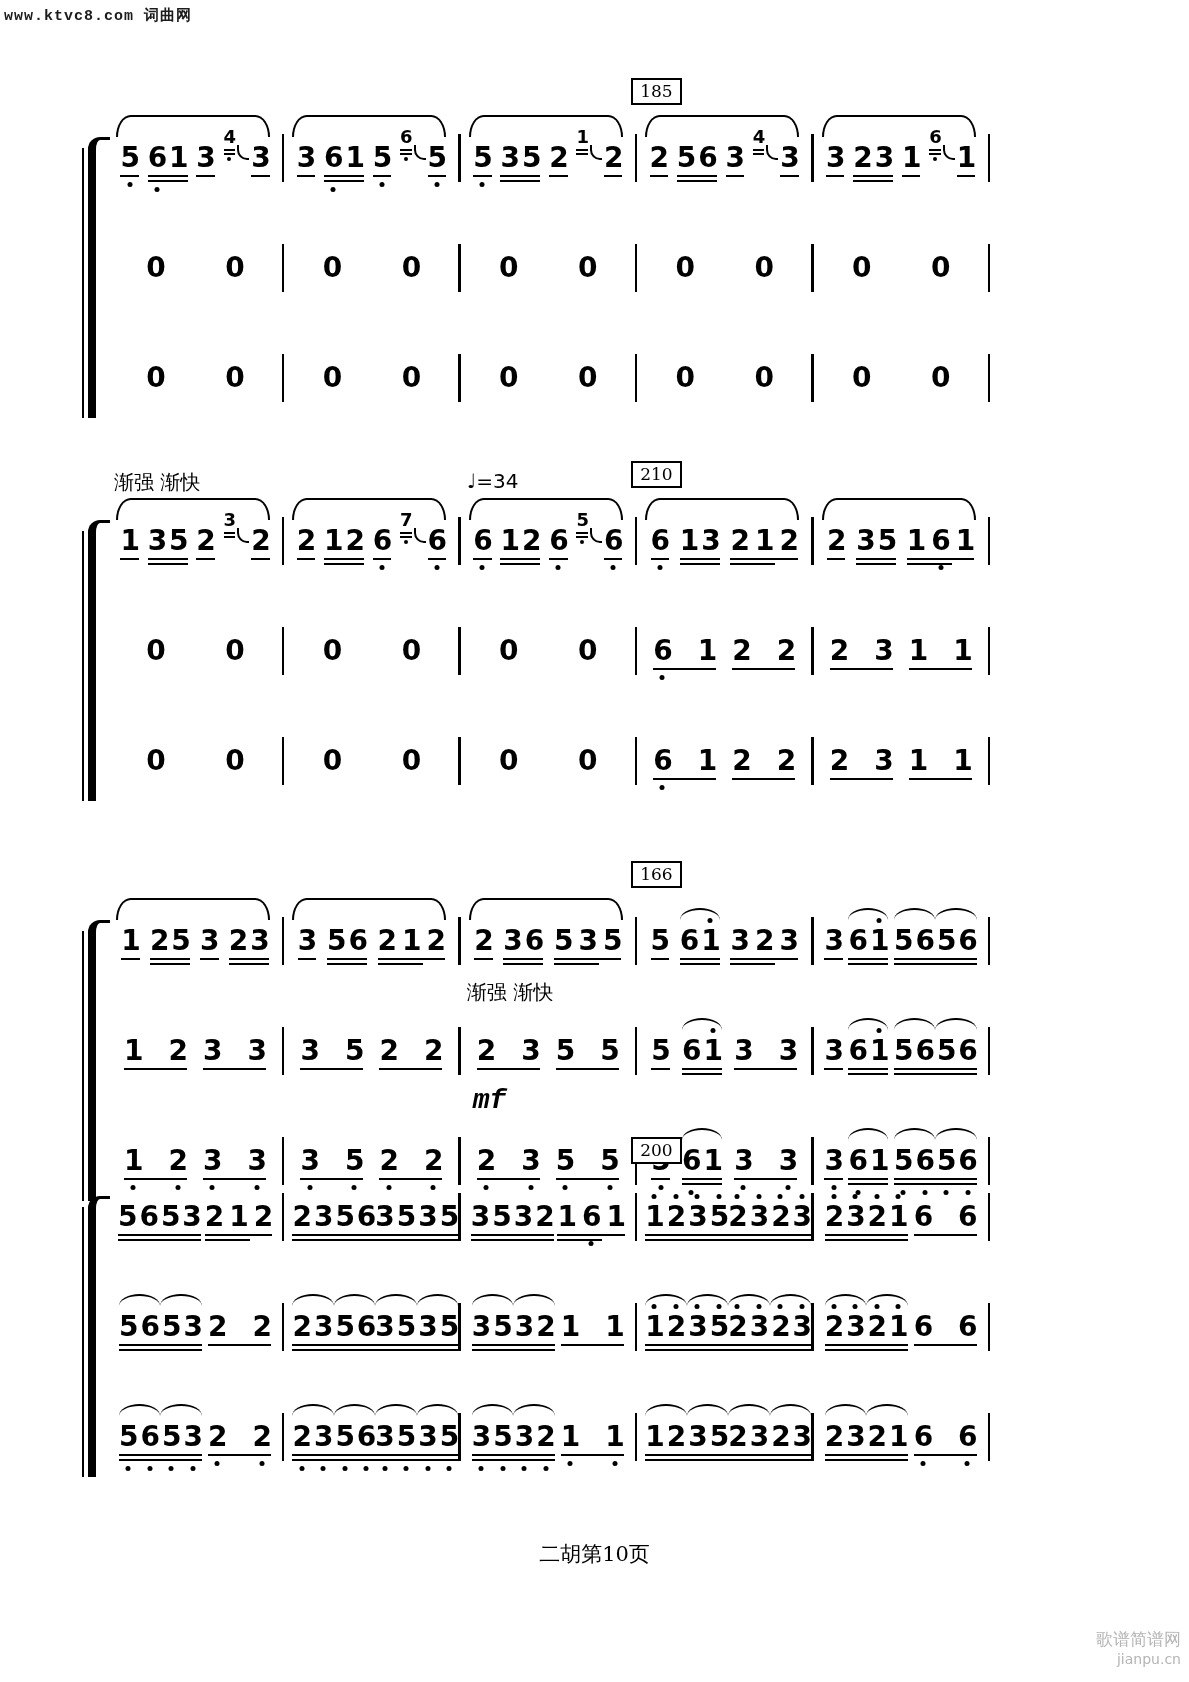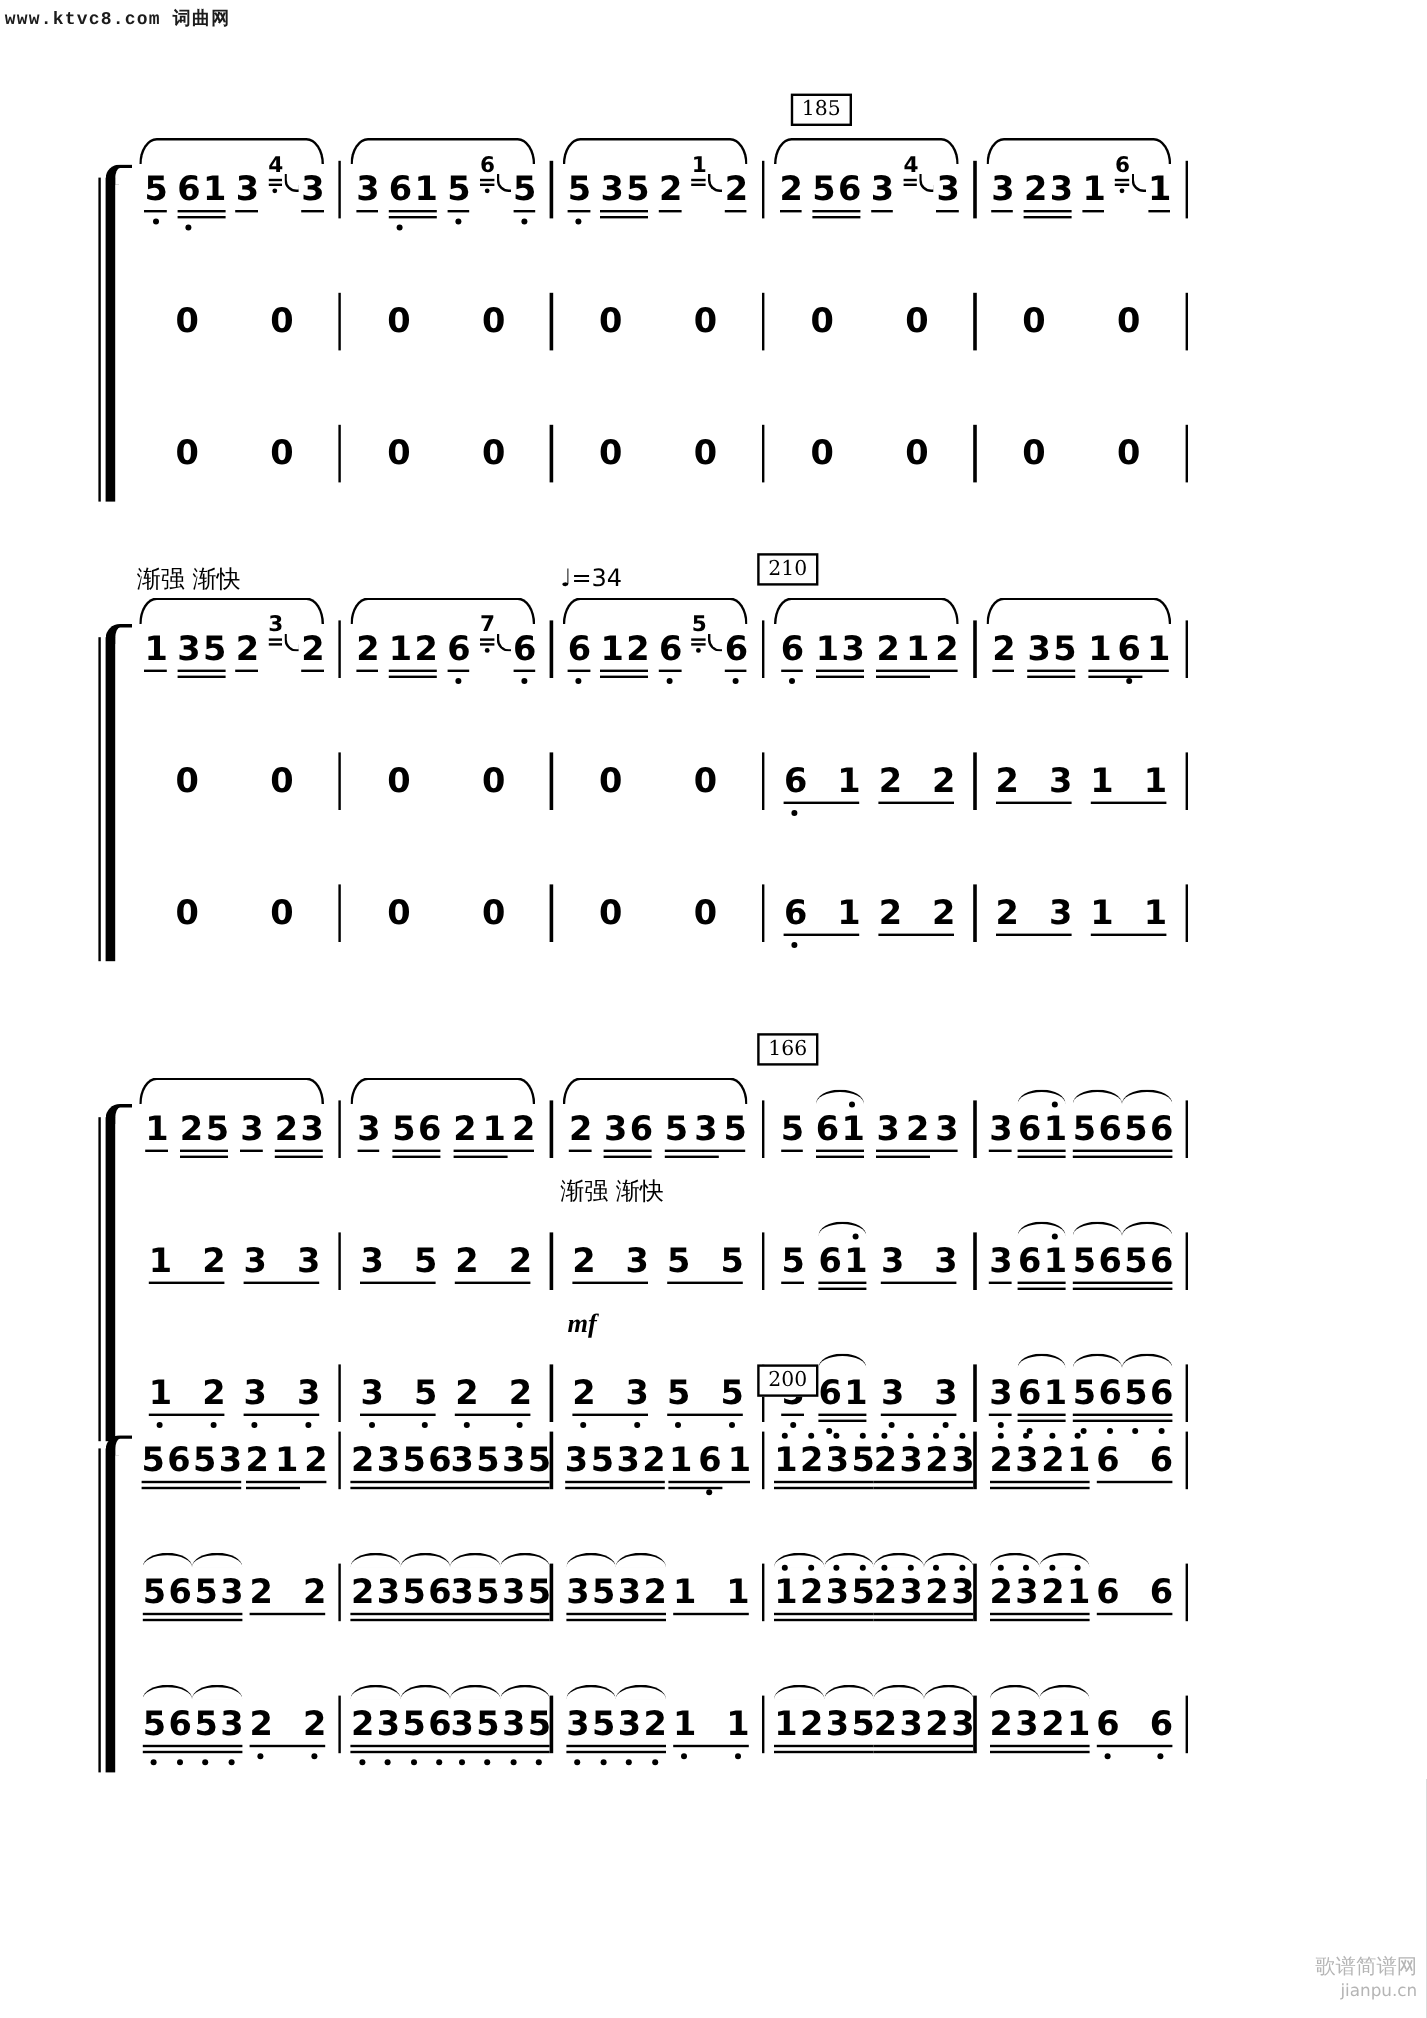--- a/index.html
+++ b/index.html
@@ -9,22 +9,22 @@
           font-size:15px;font-weight:600;color:#1c1c1c;letter-spacing:1px;}
   
   .system{position:absolute;left:108px;width:882px;}
   .sline{position:relative;display:flex;align-items:stretch;height:72px;margin-bottom:38px;}
   .measure{flex:1 1 0;position:relative;display:flex;align-items:flex-end;
            justify-content:space-around;padding:0 8px 24px 8px;min-width:0;}
   .bar{flex:0 0 2.4px;background:#000;height:48px;align-self:flex-end;margin-bottom:14px;}
   .slur{position:absolute;left:8px;right:12px;top:-9px;height:20px;border:2.3px solid #000;
         border-bottom:none;border-radius:16px 16px 0 0 / 24px 24px 0 0;}
   .ann-above{position:absolute;top:-38px;left:6px;font-size:20px;white-space:nowrap;}
-  .ann-below{position:absolute;bottom:-27px;left:12px;font-family:Liberation Serif, serif;
-             font-style:italic;font-weight:bold;font-size:22px;}
+  .ann-below{position:absolute;bottom:-27px;left:12px;font-family:Liberation Mono, monospace;
+             font-style:italic;font-weight:bold;font-size:28px;}
   .cluster{display:inline-flex;align-items:flex-end;}
   .grp{position:relative;display:inline-flex;align-items:flex-end;column-gap:6px;}
   .grp.u2{column-gap:3px;}
   .grp.wide{column-gap:26px;}
   .note{position:relative;display:inline-block;}
   .digit{font-family:"DejaVu Sans",sans-serif;font-weight:bold;font-size:28px;line-height:1;
          letter-spacing:-1px;}
   .ln{position:absolute;left:0;right:0;height:2.4px;background:#000;}
   .ln1{top:calc(100% + 3px);}
   .ln2{top:calc(100% + 8px);}
@@ -63,21 +63,21 @@
 <div class="page">
   <div class="wm-top">www.ktvc8.com 词曲网</div>
 
   <div id="score">
       <div class="system" style="top: 124px;">
         <div class="brace">
           <div class="brace-curl"></div>
           <div class="brace-thin"></div>
           <div class="brace-thick"></div>
         </div>
-        <div class="numbox" style="left: calc(60% - 6px); margin-left: 28px;">185</div>
+        <div class="numbox" style="left: calc(60% - 6px);">185</div>
         <div class="sline">
           <div class="measure">
             <div class="slur"></div>
             <span class="grp u1">
               <span class="note"><span class="digit">5</span><span class="dot-lo"></span></span>
               <div class="ln ln1"></div>
             </span>
             <span class="grp u2">
               <span class="note"><span class="digit">6</span><span class="dot-lo"></span></span>
               <span class="note"><span class="digit">1</span></span>
@@ -1162,18 +1162,19 @@
               <span class="note"><span class="digit">6</span><span class="dot-lo"></span></span>
               <span class="note"><span class="digit">6</span><span class="dot-lo"></span></span>
               <div class="ln ln1"></div>
             </span>
           </div>
           <div class="bar"></div>
         </div>
       </div>
     </div>
 
+  <div class="footer-label">二胡第10页</div>
 
   <div class="wm-bottom">
     <div class="l1">歌谱简谱网</div>
     <div class="l2">jianpu.cn</div>
   </div>
 </div>
 
 </body></html>

